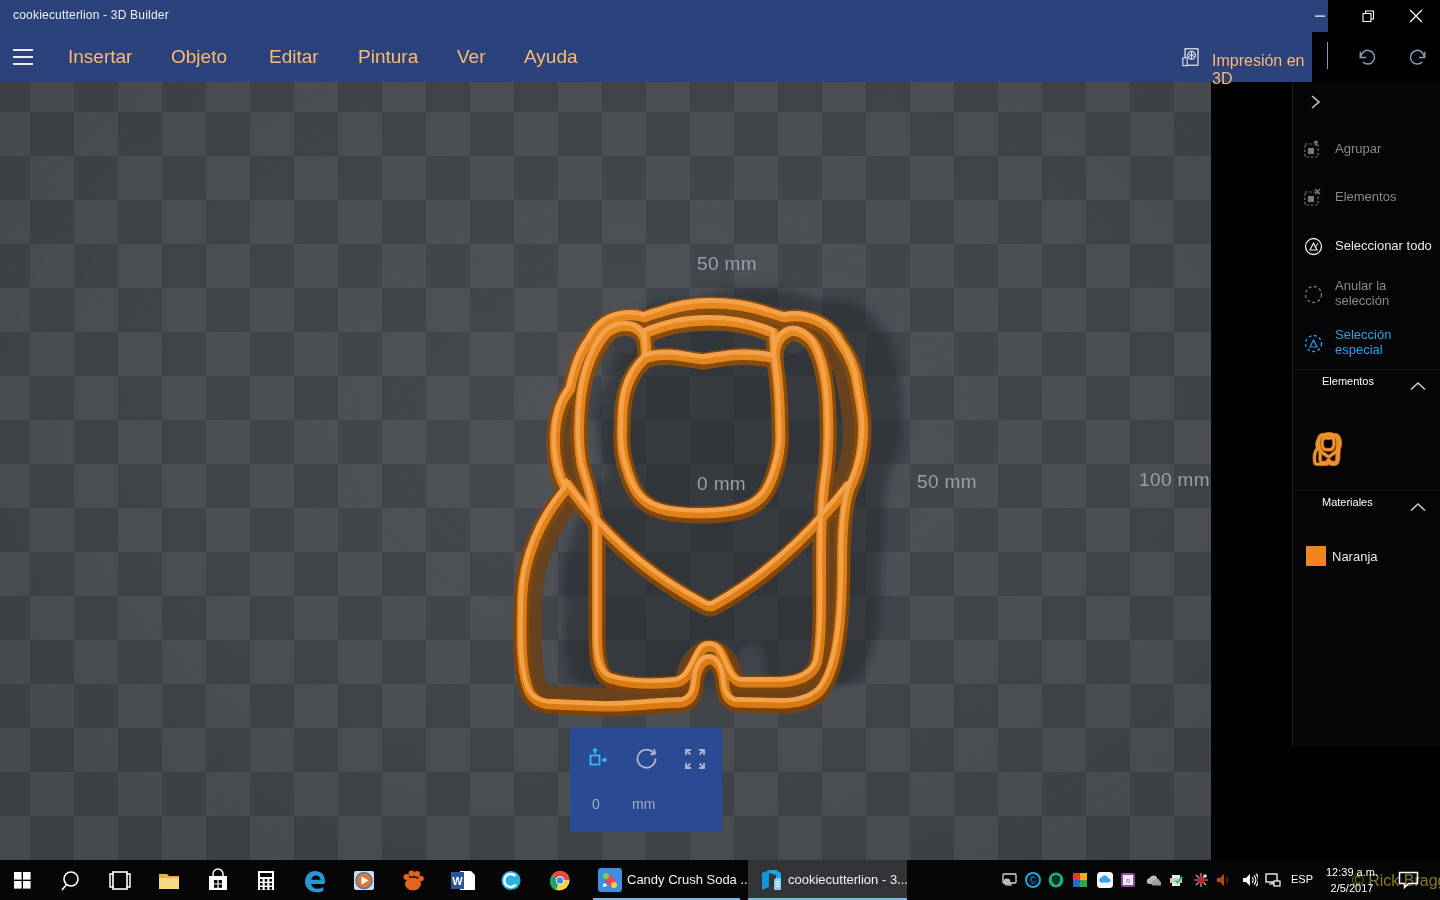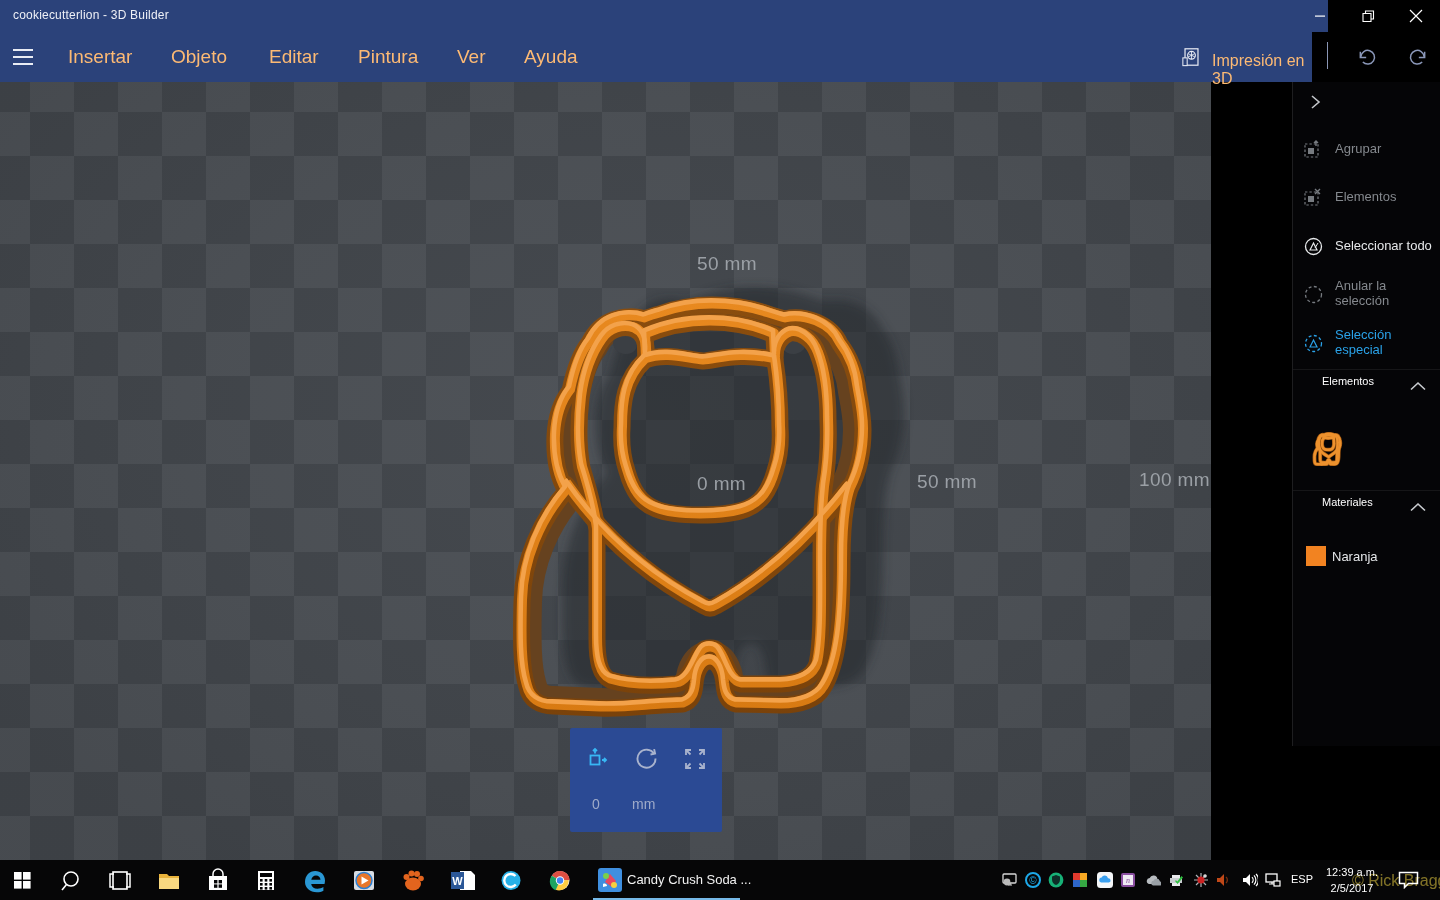--- a/index.html
+++ b/index.html
@@ -334,20 +334,33 @@
           <rect width="24" height="24" rx="3" fill="#3f8fe0"></rect>
           <path d="M7 14l5-8 6 7-4 6z" fill="#e8485f"></path>
           <circle cx="8" cy="8" r="3" fill="#7ad04a"></circle>
           <circle cx="16" cy="17" r="3" fill="#f7d13e"></circle>
           <path d="M5 16c2-1 4 0 4 2l-4 1z" fill="#fff"></path>
         </svg>
     <div style="position:absolute;left:34px;top:12px;white-space:nowrap">Candy Crush Soda ...</div>
     <div class="uline" style="width:147px"></div>
   </div>
 
+  <div class="task" style="left:748px;width:159px;background:#323437">
+    <svg style="position:absolute;left:12px;top:8px" width="23" height="24" viewBox="0 0 23 24">
+          <path d="M2 22V5l7-3v17z" fill="#1495d4"></path>
+          <path d="M9 2h7l5 3v5h-5V7l-7-2z" fill="#1aa7e8"></path>
+          <path d="M16 10h5v12h-7V12z" fill="#fff"></path>
+          <path d="M16 10h5v12h-7V12z" fill="#1aa7e8" opacity=".55"></path>
+          <g stroke="#fff" stroke-width="1.1">
+            <path d="M15.5 13.5h4 M15.5 16h4 M15.5 18.5h4"></path>
+          </g>
+        </svg>
+    <div style="position:absolute;left:40px;top:12px;white-space:nowrap">cookiecutterlion - 3...</div>
+    <div class="uline" style="width:159px"></div>
+  </div>
 
   <div style="position:absolute;left:1352px;top:12px;color:#fde047;font-size:16px;opacity:.5;white-space:nowrap">© Rick Bragg</div>
 
   <svg class="tray" style="left:1002px" viewBox="0 0 16 16">
         <rect x="1" y="2" width="13" height="9" rx="1" fill="none" stroke="#d8d8d8" stroke-width="1.3"></rect>
         <path d="M6 13h4M8 11v2" stroke="#d8d8d8" stroke-width="1.2"></path>
         <circle cx="5" cy="10" r="3.4" fill="#bbb"></circle>
       </svg>
   <svg class="tray" style="left:1025px" viewBox="0 0 16 16">
         <circle cx="8" cy="8" r="7" fill="none" stroke="#1da8e8" stroke-width="2"></circle>

